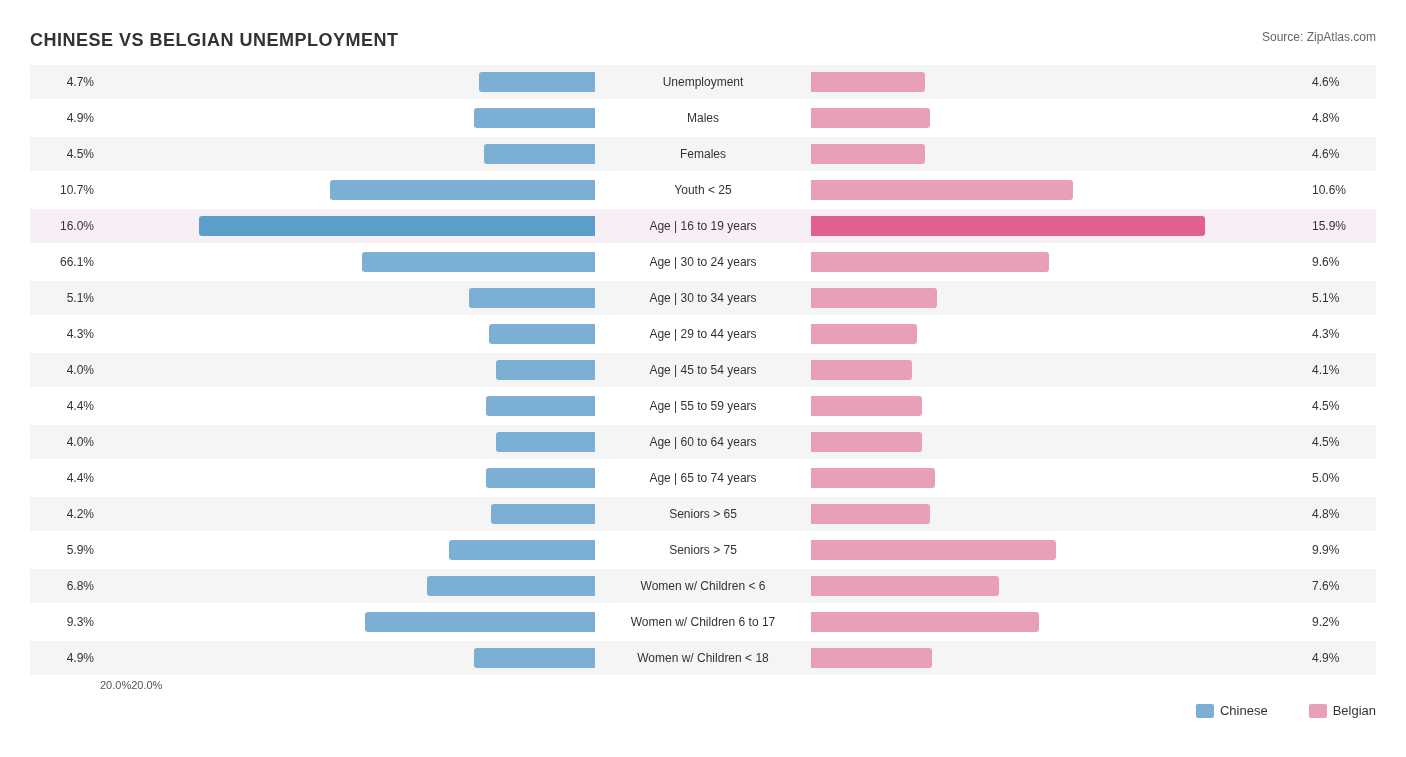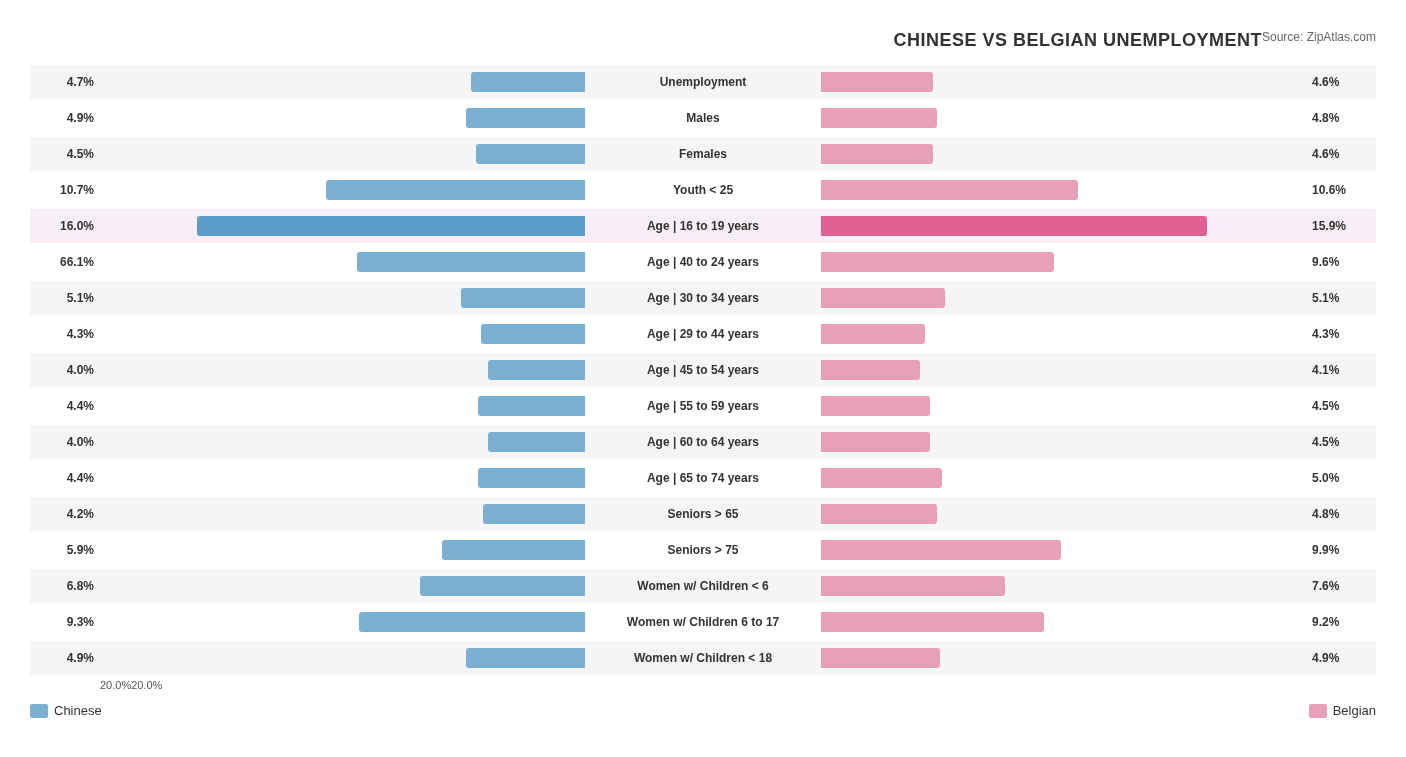--- a/index.html
+++ b/index.html
@@ -10,21 +10,21 @@
       min-height: 757px;
       padding: 20px 30px;
     }
     .chart-container {
       width: 100%;
       background: #fff;
       padding: 10px 0;
     }
     .chart-header {
       display: flex;
-      justify-content: flex-end;
+      justify-content: space-between;
       align-items: flex-start;
       margin-bottom: 14px;
     }
     .chart-title {
       font-size: 18px;
       font-weight: 600;
       color: #333;
       text-transform: uppercase;
       letter-spacing: 0.5px;
     }
@@ -48,21 +48,20 @@
     }
     .bar-row:nth-child(even) {
       background: #ffffff;
     }
     
     .row-inner {
       display: flex;
       align-items: center;
       width: 100%;
       height: 100%;
-      font-weight: bold;
     }
     .left-value {
       width: 70px;
       text-align: right;
       font-size: 12px;
       color: #333;
       padding-right: 6px;
       flex-shrink: 0;
     }
     .left-bar-container {
@@ -71,21 +70,21 @@
       justify-content: flex-end;
       align-items: center;
       height: 20px;
     }
     .left-bar {
       height: 20px;
       border-radius: 3px 0 0 3px;
       background: #7bafd4;
     }
     .label-box {
-      width: 236px;
+      width: 216px;
       text-align: center;
       font-size: 12px;
       color: #333;
       z-index: 1;
       flex-shrink: 0;
       padding: 0 4px;
       white-space: nowrap;
     }
     .right-bar-container {
       flex: 1;
@@ -102,24 +101,24 @@
     .right-value {
       width: 70px;
       text-align: left;
       font-size: 12px;
       color: #333;
       padding-left: 6px;
       flex-shrink: 0;
     }
     .chart-footer {
       display: flex;
-      justify-content: space-between;
+      justify-content: flex-end;
       align-items: center;
       margin-top: 12px;
-      gap: 32px;
+      gap: 41px;
     }
     .axis-labels {
       display: flex;
       width: 100%;
       padding: 0 70px;
       justify-content: flex-start;
       font-size: 11px;
       color: #555;
       margin-top: 4px;
     }
@@ -224,21 +223,21 @@
         </div>
         <div class="right-value">15.9%</div>
       </div>
     </div>
       <div class="bar-row">
       <div class="row-inner">
         <div class="left-value">66.1%</div>
         <div class="left-bar-container">
           <div class="left-bar " style="width: 47%;"></div>
         </div>
-        <div class="label-box">Age | 40 to 24 years</div>
+        <div class="label-box">Age | 30 to 24 years</div>
         <div class="right-bar-container">
           <div class="right-bar " style="width: 48%;"></div>
         </div>
         <div class="right-value">9.6%</div>
       </div>
     </div>
       <div class="bar-row">
       <div class="row-inner">
         <div class="left-value">5.1%</div>
         <div class="left-bar-container">

